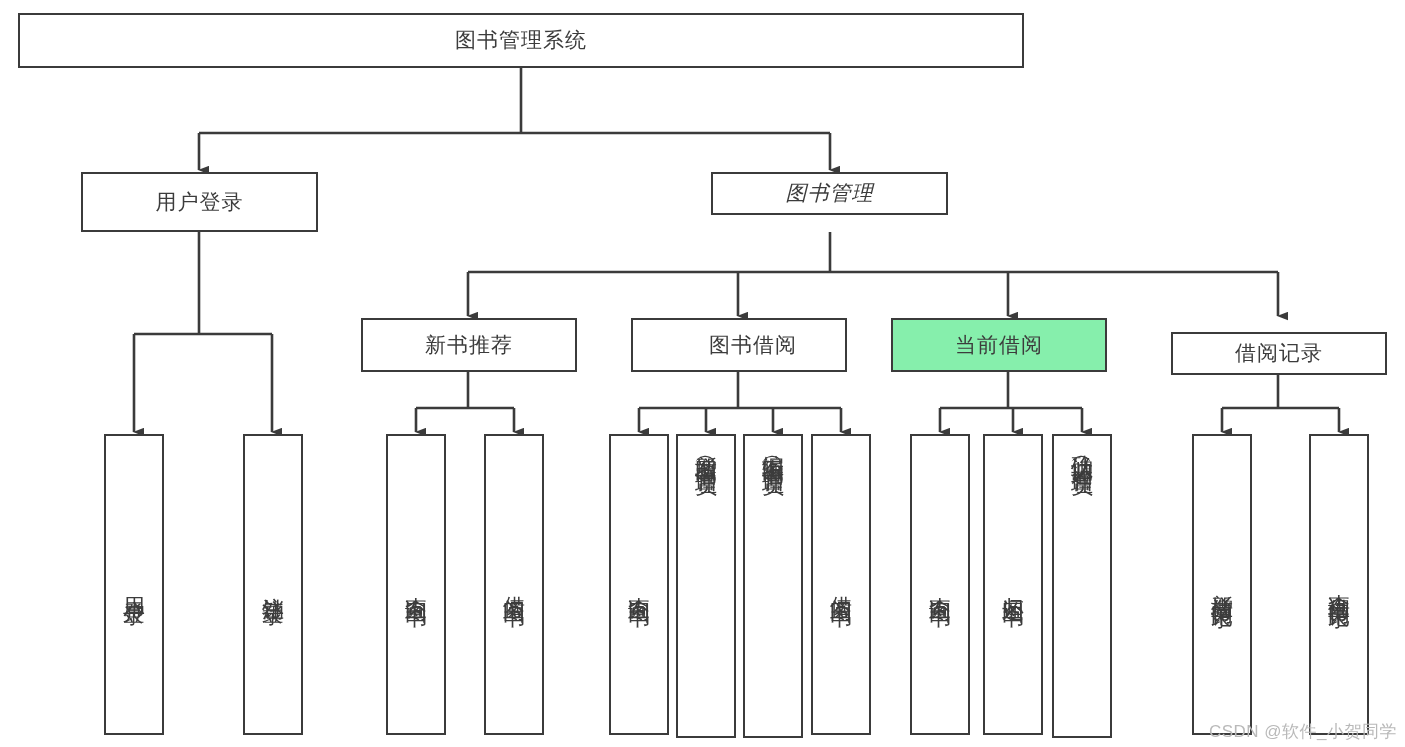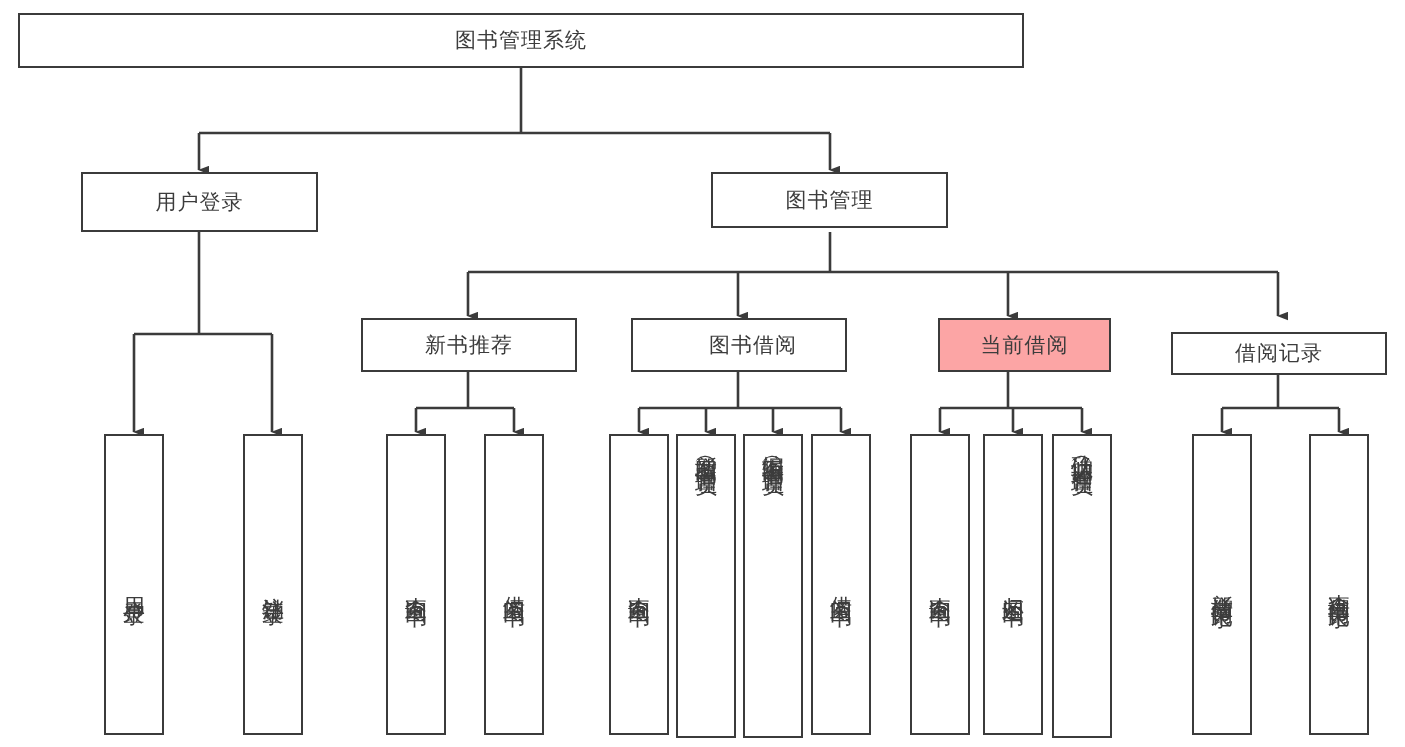--- a/index.html
+++ b/index.html
@@ -69,30 +69,30 @@
       </g>
   </svg>
 
   <div id="nodes">
       <div class="node h-node" style="left: 18px; top: 13px; width: 1006px; height: 55px; border-color: rgb(59, 59, 59); background: rgb(255, 255, 255);">
         <span class="node-label" style="color: rgb(60, 60, 60);">图书管理系统</span>
       </div>
       <div class="node h-node" style="left: 81px; top: 172px; width: 237px; height: 60px; border-color: rgb(59, 59, 59); background: rgb(255, 255, 255);">
         <span class="node-label" style="color: rgb(60, 60, 60);">用户登录</span>
       </div>
-      <div class="node h-node" style="left: 711px; top: 172px; width: 237px; height: 56px; border-color: rgb(59, 59, 59); background: rgb(255, 255, 255);">
+      <div class="node h-node" style="left: 711px; top: 172px; width: 237px; height: 43px; border-color: rgb(59, 59, 59); background: rgb(255, 255, 255); font-style: italic;">
         <span class="node-label" style="color: rgb(60, 60, 60);">图书管理</span>
       </div>
       <div class="node h-node" style="left: 361px; top: 318px; width: 216px; height: 54px; border-color: rgb(59, 59, 59); background: rgb(255, 255, 255);">
         <span class="node-label" style="color: rgb(60, 60, 60);">新书推荐</span>
       </div>
       <div class="node h-node" style="left: 631px; top: 318px; width: 216px; height: 54px; border-color: rgb(59, 59, 59); background: rgb(255, 255, 255); padding-left: 28px;">
         <span class="node-label" style="color: rgb(60, 60, 60);">图书借阅</span>
       </div>
-      <div class="node h-node" style="left: 938px; top: 318px; width: 173px; height: 54px; border-color: rgb(59, 59, 59); background: #fca5a5;">
+      <div class="node h-node" style="left: 891px; top: 318px; width: 216px; height: 54px; border-color: rgb(59, 59, 59); background: #86efac;">
         <span class="node-label" style="color: rgb(60, 60, 60);">当前借阅</span>
       </div>
       <div class="node h-node" style="left: 1171px; top: 332px; width: 216px; height: 43px; border-color: rgb(59, 59, 59); background: rgb(255, 255, 255);">
         <span class="node-label" style="color: rgb(60, 60, 60);">借阅记录</span>
       </div>
       <div class="node v-node" style="left: 104px; top: 434px; width: 60px; height: 301px; border-color: rgb(59, 59, 59); background: rgb(255, 255, 255);">
         <span class="node-label" style="color: rgb(60, 60, 60);">用户登录</span>
       </div>
       <div class="node v-node" style="left: 243px; top: 434px; width: 60px; height: 301px; border-color: rgb(59, 59, 59); background: rgb(255, 255, 255);">
         <span class="node-label" style="color: rgb(60, 60, 60);">注销登录</span>
@@ -125,13 +125,14 @@
         <span class="node-label" style="color: rgb(60, 60, 60);">确认归还（管理员）</span>
       </div>
       <div class="node v-node" style="left: 1192px; top: 434px; width: 60px; height: 301px; border-color: rgb(59, 59, 59); background: rgb(255, 255, 255);">
         <span class="node-label" style="color: rgb(60, 60, 60);">新增借阅记录</span>
       </div>
       <div class="node v-node" style="left: 1309px; top: 434px; width: 60px; height: 301px; border-color: rgb(59, 59, 59); background: rgb(255, 255, 255);">
         <span class="node-label" style="color: rgb(60, 60, 60);">查询借阅记录</span>
       </div>
     </div>
 
+  <div class="watermark">CSDN @软件_小贺同学</div>
 </div>
 
 </body></html>

